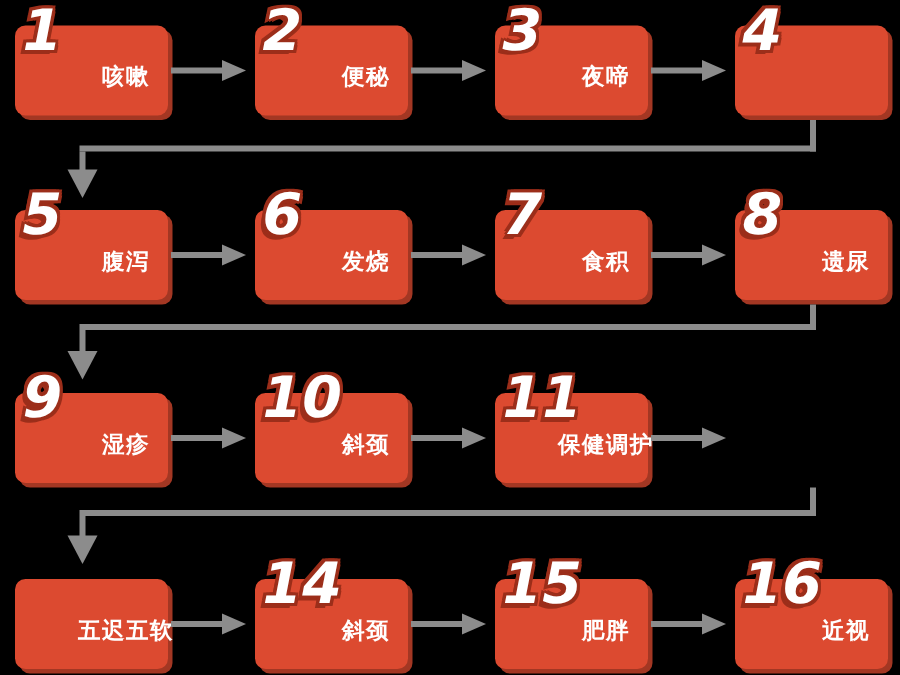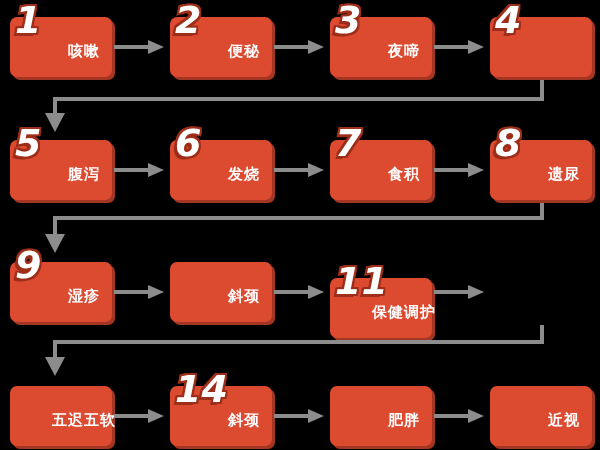--- a/index.html
+++ b/index.html
@@ -120,38 +120,41 @@
   <div class="step" style="left:490px;top:140px">
     <span class="num">8</span>
     <span class="label">遗尿</span>
   </div>
 
   <div class="step" style="left:10px;top:262px">
     <span class="num">9</span>
     <span class="label">湿疹</span>
   </div>
   <div class="step" style="left:170px;top:262px">
+    <span class="num">10</span>
     <span class="label">斜颈</span>
   </div>
-  <div class="step" style="left:330px;top:278px">
+  <div class="step" style="left:330px;top:262px">
     <span class="num">11</span>
     <span class="label">保健调护</span>
   </div>
 
   <div class="step" style="left:10px;top:386px">
     <span class="label">五迟五软</span>
   </div>
   <div class="step" style="left:170px;top:386px">
     <span class="num">14</span>
     <span class="label">斜颈</span>
   </div>
   <div class="step" style="left:330px;top:386px">
+    <span class="num">15</span>
     <span class="label">肥胖</span>
   </div>
   <div class="step" style="left:490px;top:386px">
+    <span class="num">16</span>
     <span class="label">近视</span>
   </div>
 
   <div class="harrow" style="left:114px;top:40px">
       <span class="shaft"></span>
       <span class="head"></span>
     </div>
   <div class="harrow" style="left:274px;top:40px">
       <span class="shaft"></span>
       <span class="head"></span>

